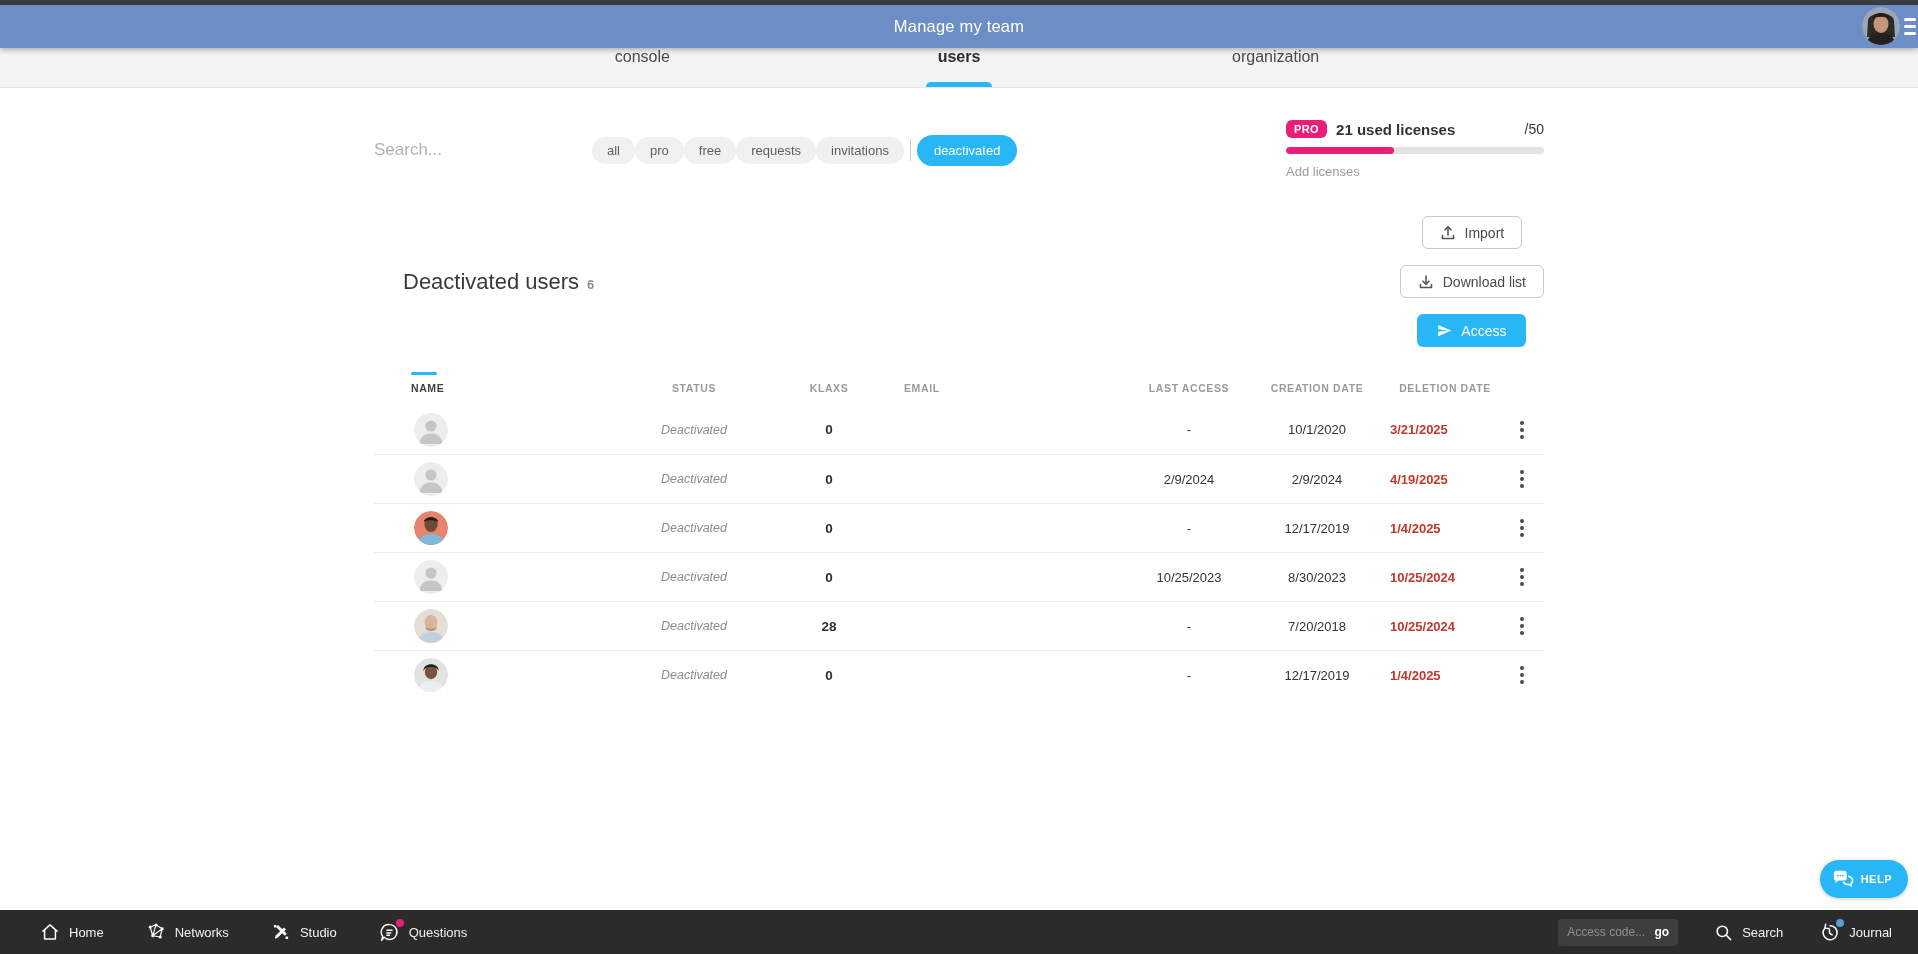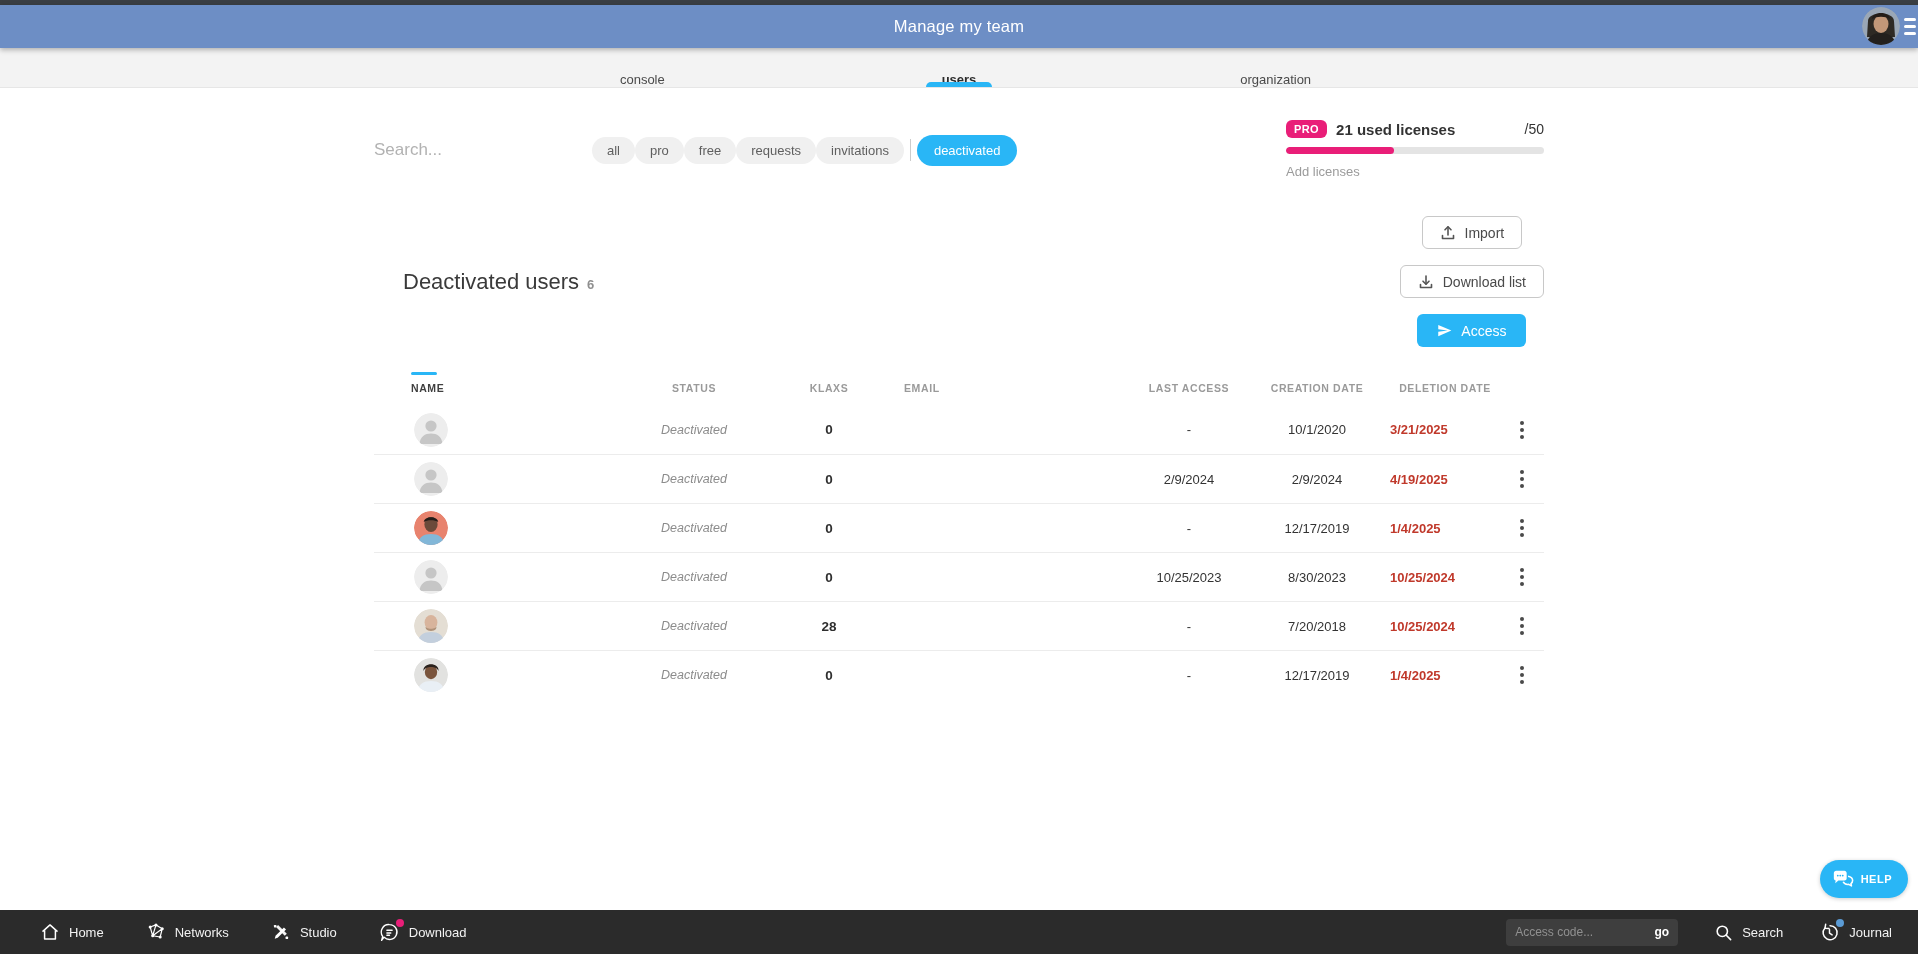--- a/index.html
+++ b/index.html
@@ -20,22 +20,22 @@
   .header-title{color:#fff;font-size:16.5px;font-weight:500;letter-spacing:.2px;}
   .header-avatar{position:absolute;right:18px;top:2px;width:38px;height:38px;border-radius:50%;
     overflow:hidden;cursor:pointer;}
   .header-avatar svg{display:block;}
   .hamburger-icon{position:absolute;right:2px;top:13px;display:flex;flex-direction:column;gap:4px;}
   .hamburger-icon i{display:block;width:12px;height:3px;background:#fff;border-radius:2px;}
 
   
   .tab-bar{height:40px;background:#f3f3f3;border-bottom:1px solid #e6e6e6;}
   .tab-row{width:950px;margin:0 auto;display:flex;height:100%;}
-  .tab{flex:1;position:relative;display:flex;align-items:flex-end;justify-content:center;
-    font-size:13px;color:#4a4a4a;cursor:pointer;}
+  .tab{flex:1;position:relative;display:flex;align-items:flex-start;justify-content:center;
+    font-size:16px;color:#4a4a4a;cursor:pointer;}
   .tab.active{font-weight:bold;color:#2d2d2d;}
   .tab.active .tab-underline{position:absolute;bottom:0;left:50%;transform:translateX(-50%);
     width:66px;height:5px;background:var(--accent);border-radius:5px 5px 0 0;}
 
   
   .content{width:1170px;margin:0 auto;}
 
   .toolbar{margin-top:30px;height:64px;display:flex;align-items:center;}
   .search-input{width:218px;border:none;outline:none;font-size:17px;color:#666;
     font-family:"Liberation Sans",sans-serif;background:transparent;}
@@ -103,21 +103,21 @@
   .footer{position:fixed;left:0;bottom:0;width:100%;height:44px;background:var(--footer-bg);
     display:flex;align-items:center;padding:0 26px 0 40px;z-index:10;}
   .f-item{display:flex;align-items:center;gap:9px;color:#f2f2f2;font-size:13px;cursor:pointer;
     margin-right:42px;position:relative;}
   .f-icon{position:relative;display:flex;}
   .dot{position:absolute;top:-3px;right:-4px;width:8px;height:8px;border-radius:50%;}
   .dot-pink{background:var(--pink);}
   .dot-blue{background:#5b9bd5;}
   .f-right{margin-left:auto;display:flex;align-items:center;gap:36px;}
   .access-box{display:flex;align-items:center;background:#3e3e3e;border-radius:4px;height:27px;
-    width:172px;padding:0 9px;}
+    width:120px;padding:0 9px;}
   .access-input{flex:1;min-width:0;background:transparent;border:none;outline:none;color:#ddd;
     font-size:12px;font-family:"Liberation Sans",sans-serif;}
   .access-input::placeholder{color:#909090;}
   .go-btn{background:none;border:none;color:#fff;font-weight:bold;font-size:12px;cursor:pointer;
     font-family:"Liberation Sans",sans-serif;padding:0 0 0 6px;}
 </style>
 </head>
 <body>
 
 <div class="top-strip"></div>
@@ -443,21 +443,21 @@
   <div class="f-item">
     <span class="f-icon">
       <svg width="21" height="21" viewBox="0 0 24 24" fill="none" stroke="#fff" stroke-width="1.6" stroke-linecap="round">
         <path d="M12 3 a8.5 8.5 0 1 1 -6.2 14.3 L3 21 L4.2 16.4 A8.5 8.5 0 0 1 12 3 Z" stroke-linejoin="round"></path>
         <path d="M9 9.5 H15"></path>
           <path d="M9 12.5 H13.5"></path>
           <path d="M9 15.2 H12"></path>
       </svg>
       <span class="dot dot-pink"></span>
     </span>
-    <span>Download</span>
+    <span>Questions</span>
   </div>
 
   <div class="f-right">
     <div class="access-box">
       <input class="access-input" type="text" placeholder="Access code..." style="">
       <button class="go-btn">go</button>
     </div>
     <div class="f-item" style="margin-right:0">
       <span class="f-icon">
         <svg width="19" height="19" viewBox="0 0 24 24" fill="none" stroke="#fff" stroke-width="2" stroke-linecap="round">

